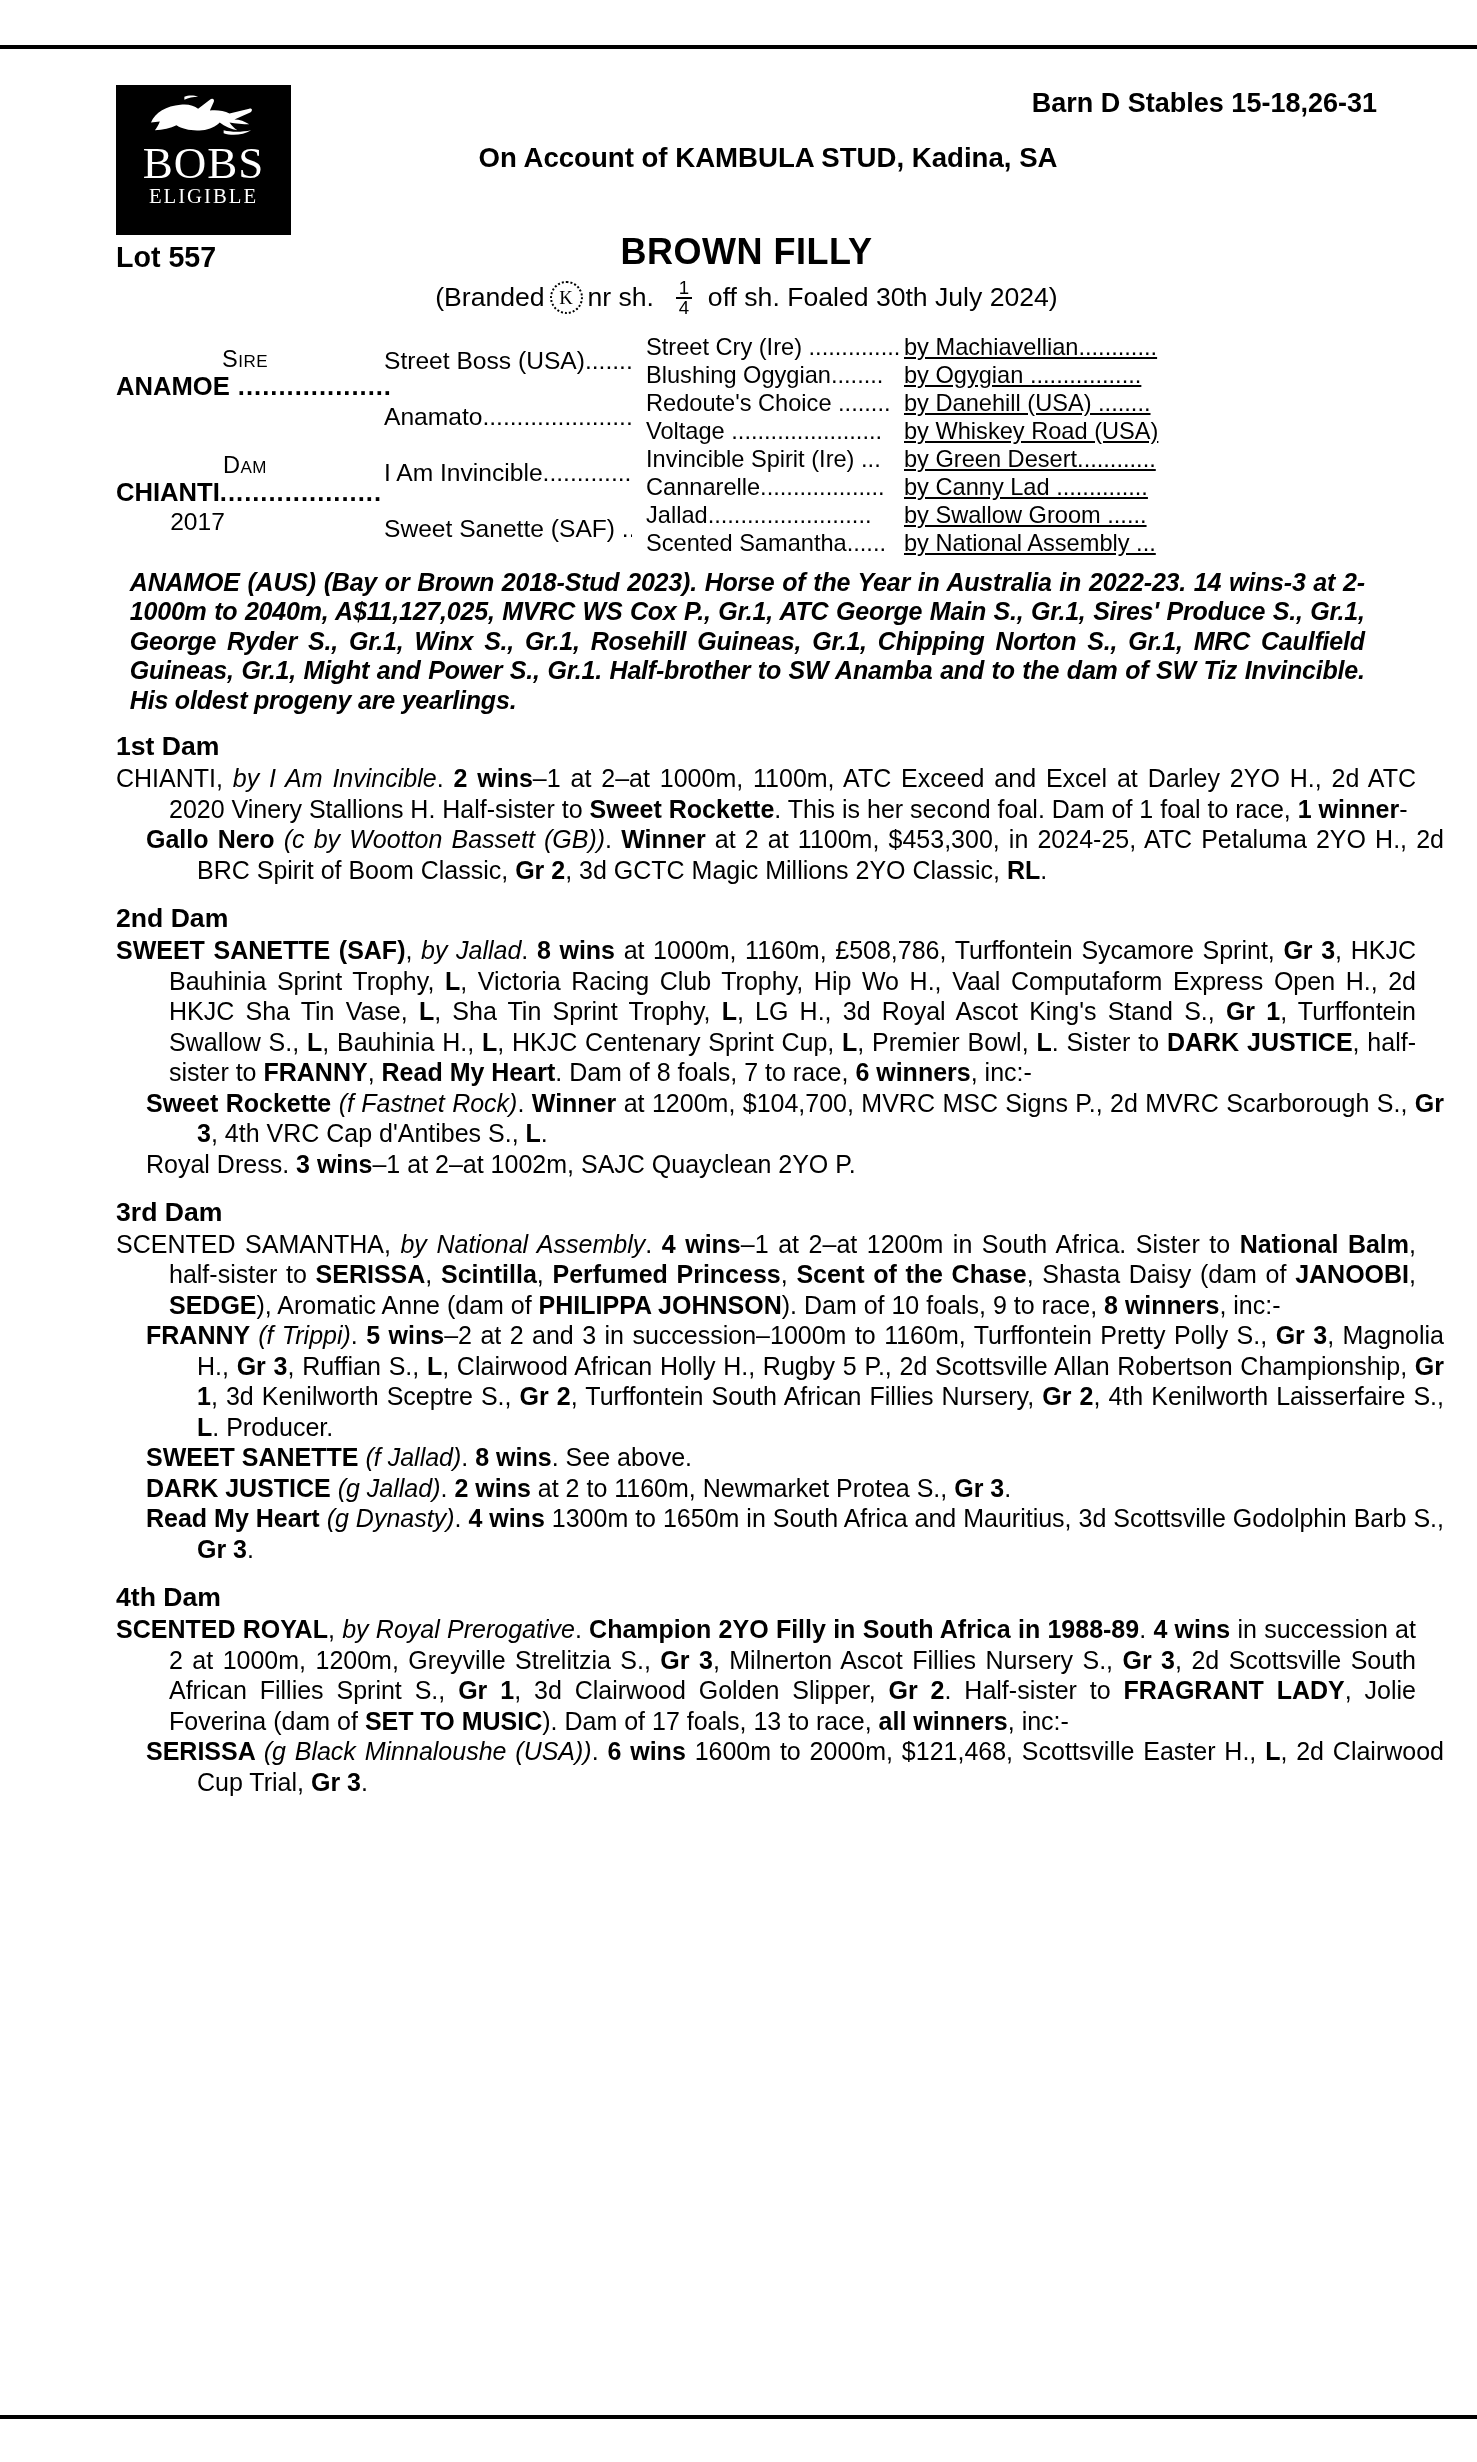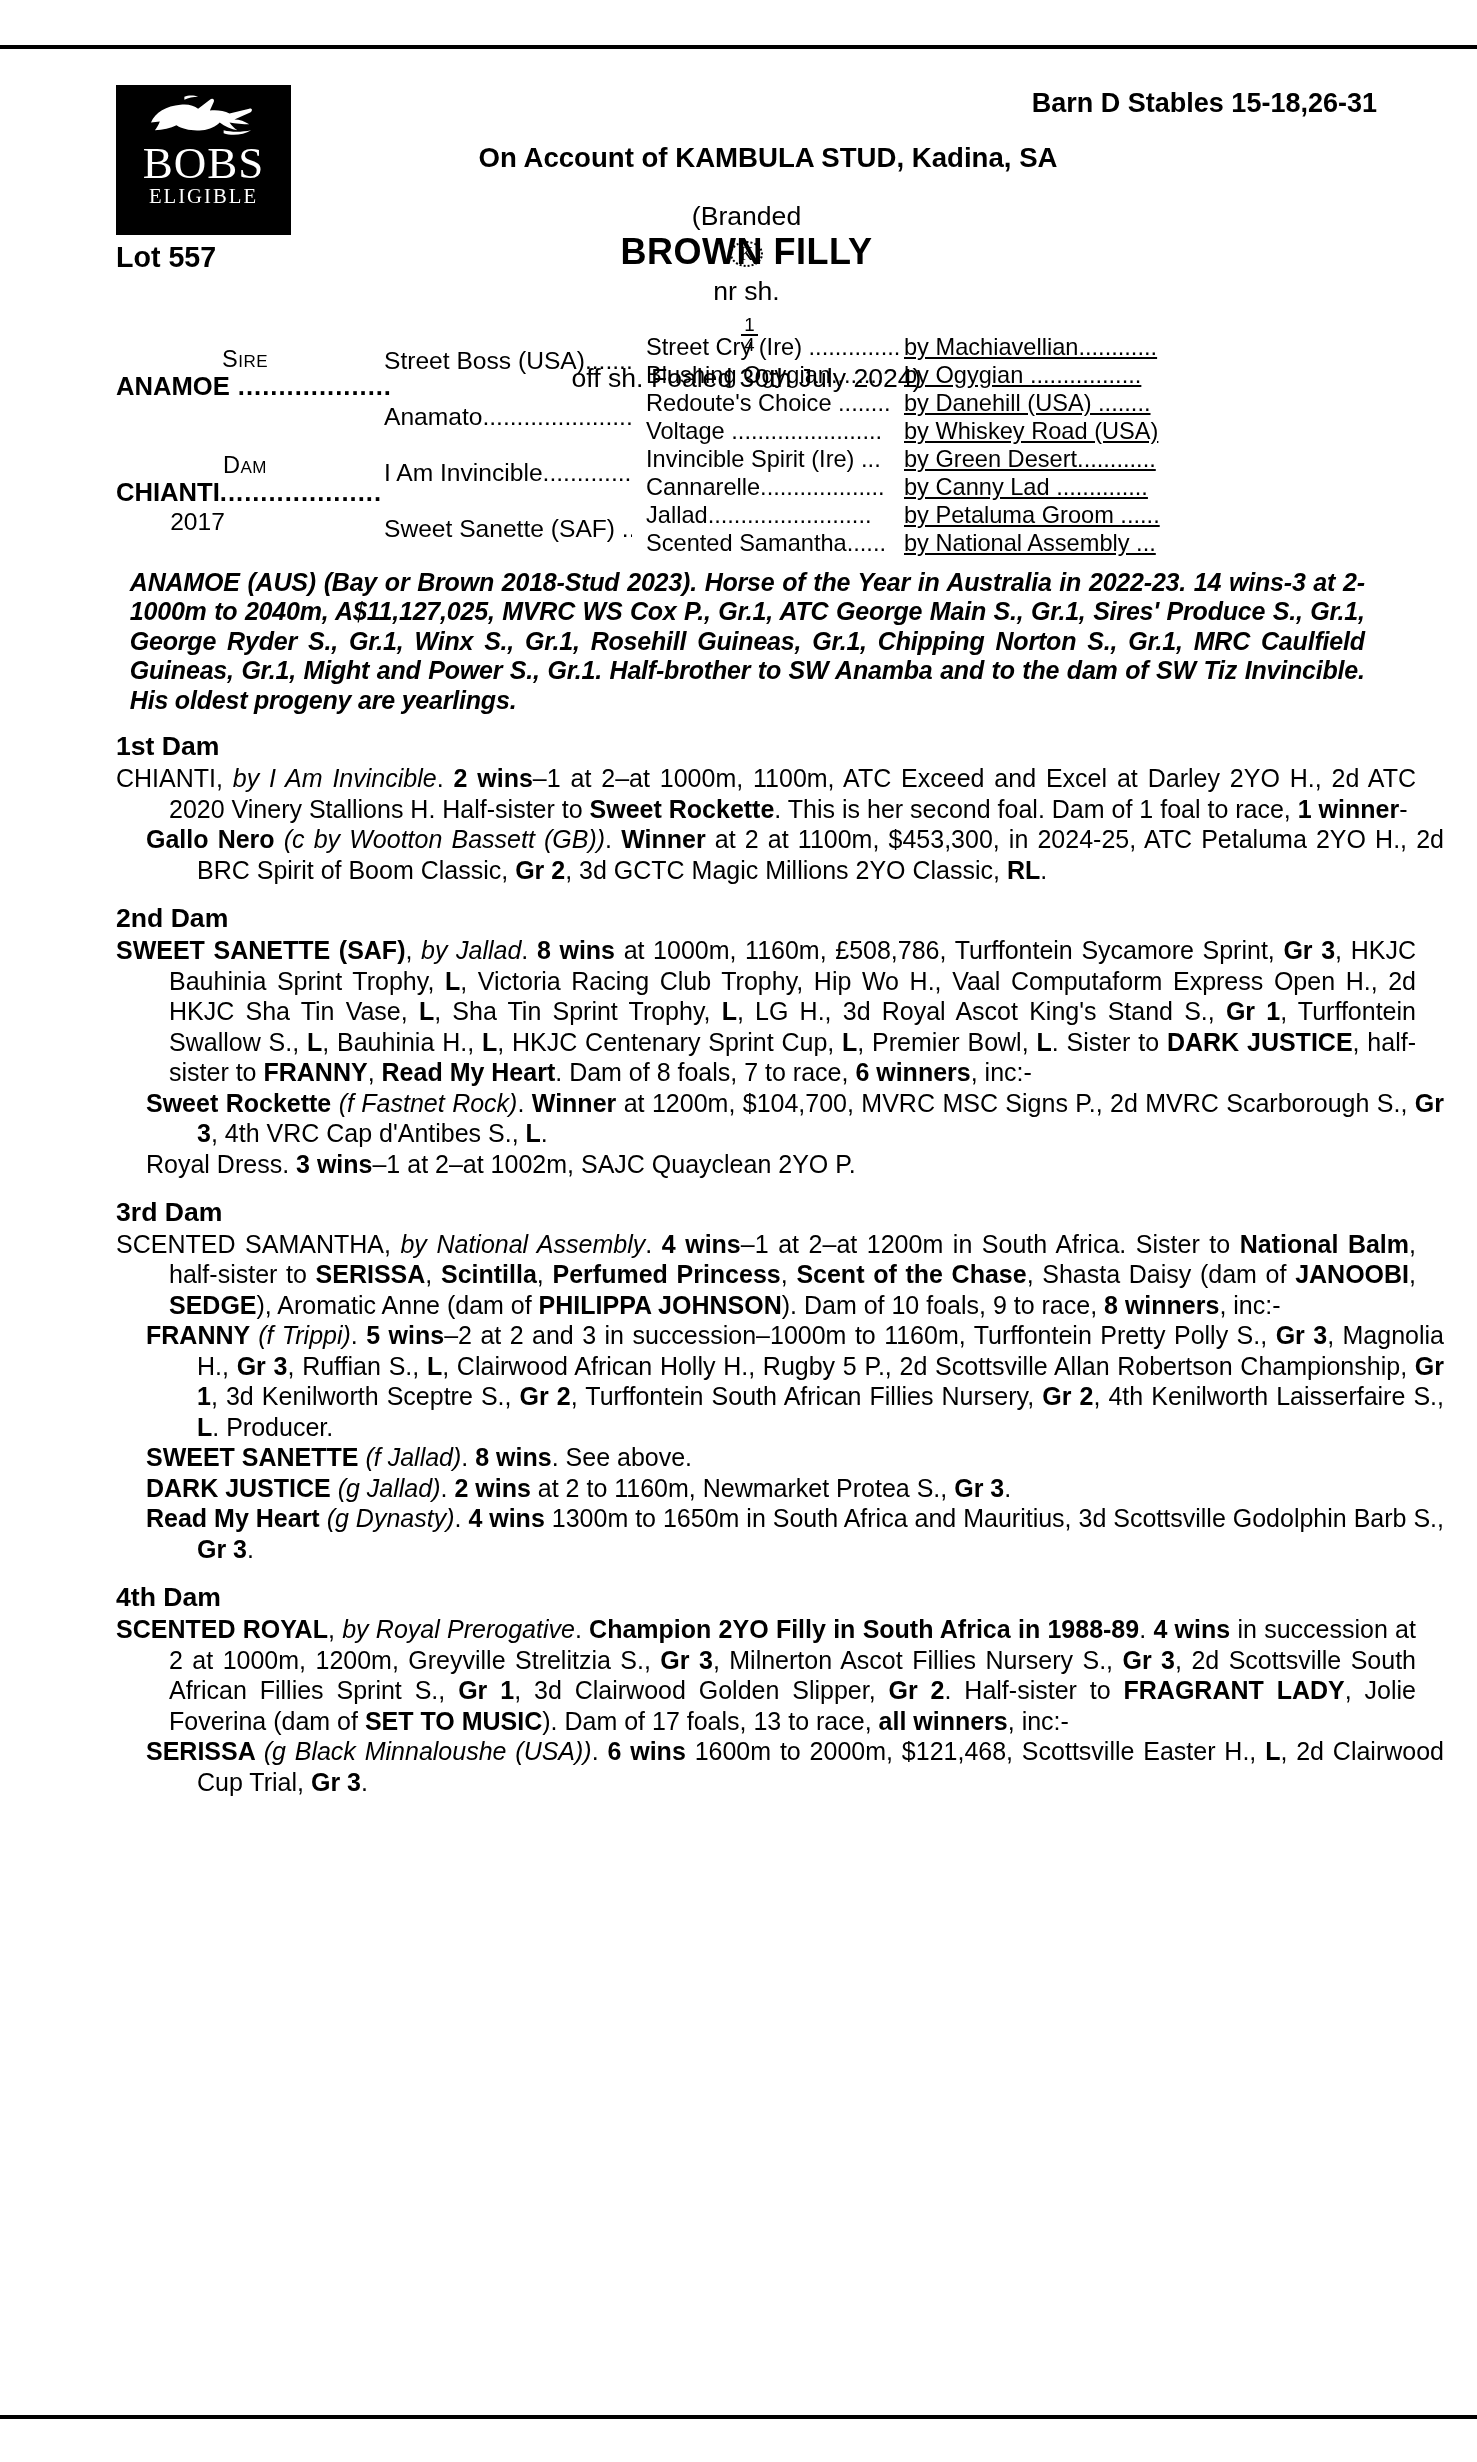--- a/index.html
+++ b/index.html
@@ -116,23 +116,22 @@
   }
 
   .branding {
     margin-top: 2px;
     text-align: center;
     font-size: 26.6px;
     white-space: nowrap;
     display: flex;
     align-items: center;
     justify-content: center;
-    gap: 9px;
+    gap: 0;
     height: 47px;
-    flex-direction: column;
   }
   .brandmark {
     display: inline-flex;
     align-items: center;
     justify-content: center;
     width: 33px;
     height: 33px;
     border: 2px dotted #000;
     border-radius: 50%;
     font-size: 18.7px;
@@ -348,21 +347,21 @@
         <div>Scented Samantha......</div>
       </div>
 
       <div class="ped-col4">
         <div>by Machiavellian............</div>
         <div>by Ogygian .................</div>
         <div>by Danehill (USA) ........</div>
         <div>by Whiskey Road (USA)</div>
         <div>by Green Desert............</div>
         <div>by Canny Lad ..............</div>
-        <div>by Petaluma Groom ......</div>
+        <div>by Swallow Groom ......</div>
         <div>by National Assembly ...</div>
       </div>
     </div>
 
     <div class="sire-blurb">ANAMOE (AUS) (Bay or Brown 2018-Stud 2023). Horse of the Year in Australia in 2022-23. 14 wins-3 at 2-1000m to 2040m, A$11,127,025, MVRC WS Cox P., Gr.1, ATC George Main S., Gr.1, Sires' Produce S., Gr.1, George Ryder S., Gr.1, Winx S., Gr.1, Rosehill Guineas, Gr.1, Chipping Norton S., Gr.1, MRC Caulfield Guineas, Gr.1, Might and Power S., Gr.1. Half-brother to SW Anamba and to the dam of SW Tiz Invincible. His oldest progeny are yearlings.</div>
 
     <div id="dams">
         <div class="dam-head first">1st Dam</div>
         <p class="entry"><span>CHIANTI, </span><i>by I Am Invincible</i><span>. </span><b>2 wins</b><span>–1 at 2–at 1000m, 1100m, ATC Exceed and Excel at Darley 2YO H., 2d ATC 2020 Vinery Stallions H. Half-sister to </span><b>Sweet Rockette</b><span>. This is her second foal. Dam of 1 foal to race, </span><b>1 winner</b><span>-</span></p>
         <p class="entry indent1"><b>Gallo Nero </b><i>(c by Wootton Bassett (GB))</i><span>. </span><b>Winner</b><span> at 2 at 1100m, $453,300, in 2024-25, ATC Petaluma 2YO H., 2d BRC Spirit of Boom Classic, </span><b>Gr 2</b><span>, 3d GCTC Magic Millions 2YO Classic, </span><b>RL</b><span>.</span></p>

